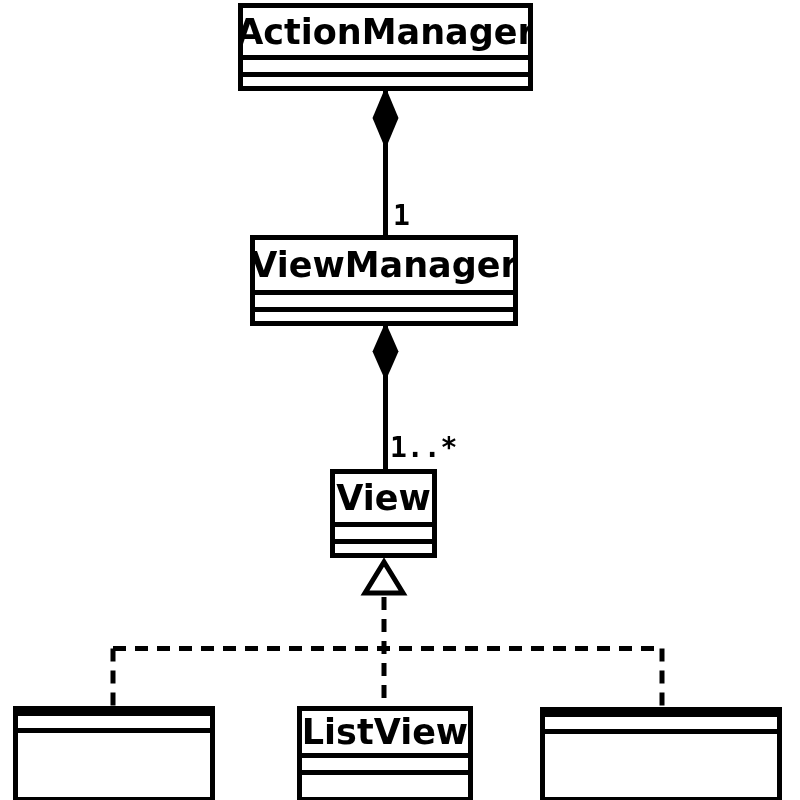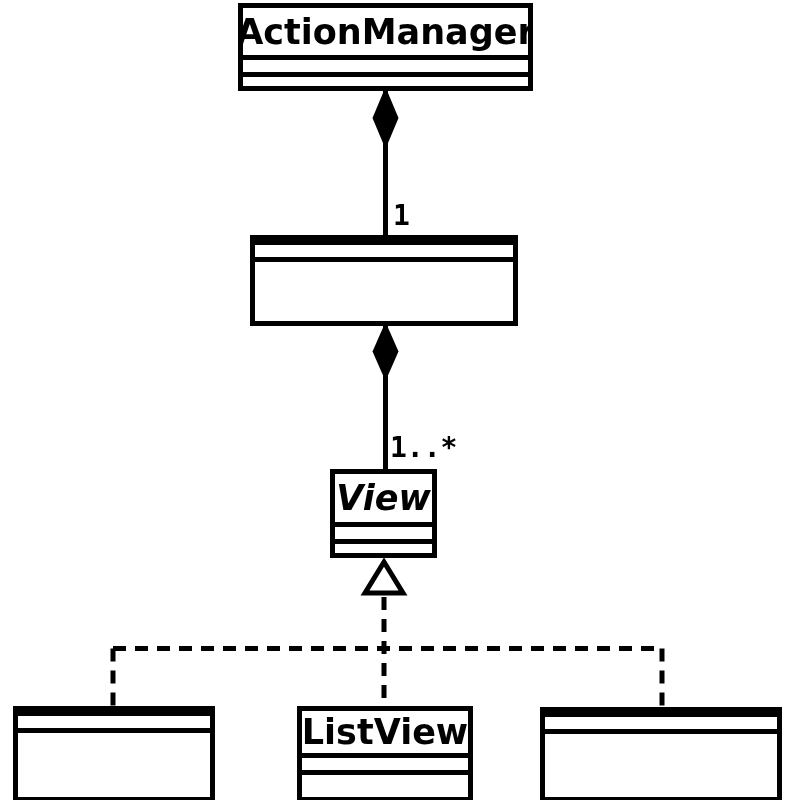--- a/index.html
+++ b/index.html
@@ -40,21 +40,20 @@
     display: flex;
     align-items: center;
     justify-content: center;
     font-weight: bold;
     font-size: 35px;
     color: #000000;
     white-space: nowrap;
     overflow: hidden;
   }
   .uml-class.abstract .title {
-    font-style: italic;
   }
   .uml-class .attrs {
     height: 12px;
     border-top: 5px solid #000000;
     background: #ffffff;
   }
   .uml-class .methods {
     height: 9px;
     border-top: 5px solid #000000;
     background: #ffffff;
@@ -102,20 +101,21 @@
     <line x1="662" y1="648.5" x2="662" y2="707" stroke="#000000" stroke-width="5" stroke-dasharray="13 9"></line>
   </svg>
 
   <div class="uml-class" id="box-actionmanager">
     <div class="title">ActionManager</div>
     <div class="attrs"></div>
     <div class="methods"></div>
   </div>
 
   <div class="uml-class" id="box-viewmanager">
+    <div class="title">ViewManager</div>
     <div class="attrs"></div>
     <div class="methods"></div>
   </div>
 
   <div class="uml-class abstract" id="box-view">
     <div class="title">View</div>
     <div class="attrs"></div>
     <div class="methods"></div>
   </div>
 

